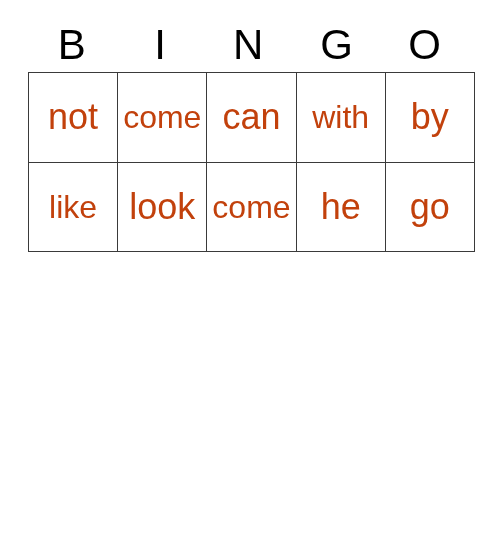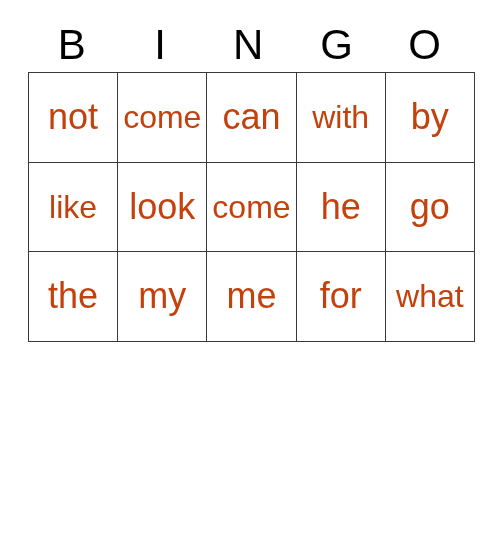--- a/index.html
+++ b/index.html
@@ -136,43 +136,16 @@
             <div class="cell-inner">
               <span class="cell-text">he</span>
             </div>
           </td>
         <td>
             <div class="cell-inner">
               <span class="cell-text">go</span>
             </div>
           </td>
       </tr>
-      <tr>
-        <td>
-            <div class="cell-inner">
-              <span class="cell-text">the</span>
-            </div>
-          </td>
-        <td>
-            <div class="cell-inner">
-              <span class="cell-text">my</span>
-            </div>
-          </td>
-        <td>
-            <div class="cell-inner">
-              <span class="cell-text">me</span>
-            </div>
-          </td>
-        <td>
-            <div class="cell-inner">
-              <span class="cell-text">for</span>
-            </div>
-          </td>
-        <td>
-            <div class="cell-inner">
-              <span class="cell-text size-sm">what</span>
-            </div>
-          </td>
-      </tr>
     </tbody>
   </table>
 
 </div>
 
 </body></html>

